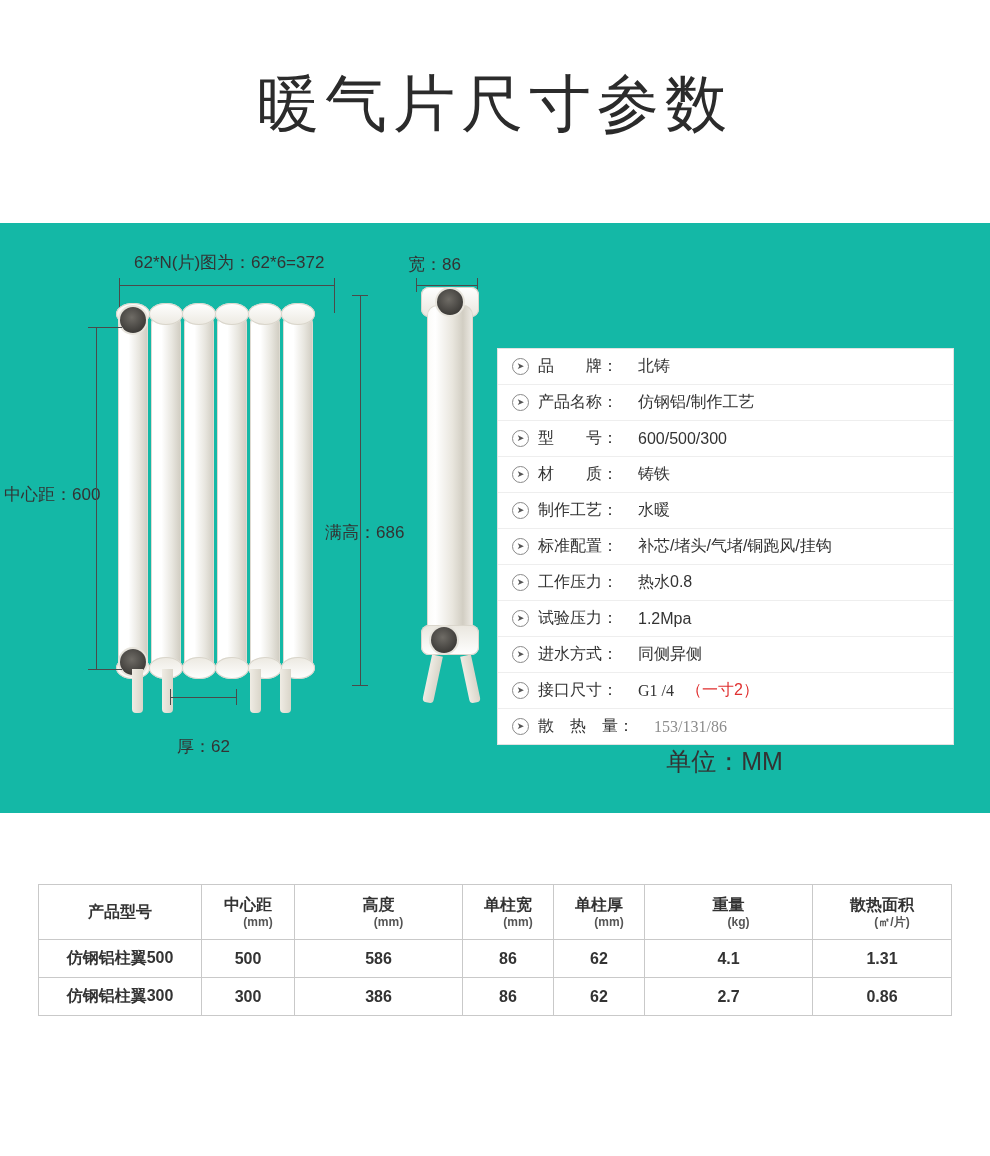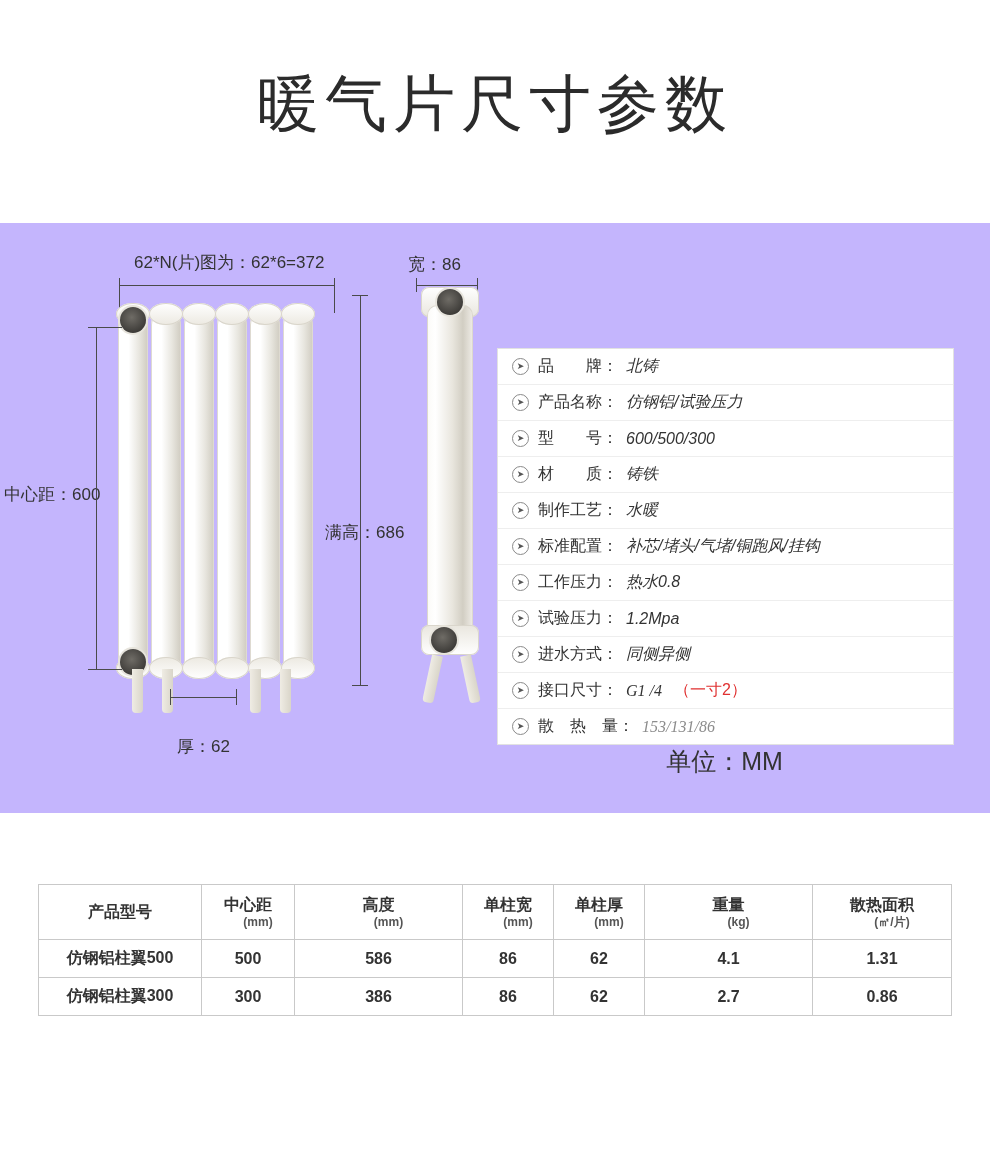--- a/index.html
+++ b/index.html
@@ -20,21 +20,21 @@
     font-size:62px;
     letter-spacing:6px;
     color:#2b2b2b;
     font-family:"DejaVu Sans","Liberation Sans",sans-serif;
     font-weight:500;
   }
 
   
   .illus{
     position:absolute;top:223px;left:0;width:990px;height:590px;
-    background:#c4b5fd;
+    background:#14b8a6;
   }
 
   
   .dimtext{position:absolute;font-size:17px;color:#333;white-space:nowrap;}
 
   
   .rad-left{position:absolute;left:118px;top:88px;width:215px;height:380px;}
   .col{
     position:absolute;top:0;width:30px;height:360px;
     background:linear-gradient(to right,#ffffff 0%,#ffffff 35%,#e8e6df 70%,#cfcbc0 100%);
@@ -105,21 +105,21 @@
     color:#333;
   }
   .spec-row:last-child{border-bottom:none;}
   .bullet{
     width:15px;height:15px;border-radius:50%;
     border:1px solid #8a8a8a;color:#555;
     font-size:9px;line-height:15px;text-align:center;
     margin-right:9px;flex:none;
   }
   .spec-k{color:#333;white-space:pre;}
-  .spec-v{color:#333;margin-left:8px;font-style:italic;}
+  .spec-v{color:#333;margin-left:20px;}
   .spec-v.grey{color:#8c8c8c;font-family:"Liberation Serif",serif;}
   .spec-note{color:#e03030;}
 
   .unit{
     position:absolute;left:497px;top:745px;width:455px;
     text-align:center;font-size:25px;color:#333;
   }
 
   
   .ptable{
@@ -229,21 +229,21 @@
 
     <div class="spec" style="position:absolute;left:497px;top:125px;">
       <div class="spec-row">
         <span class="bullet">➤</span>
         <span class="spec-k">品　　牌：</span>
         <span class="spec-v">北铸</span>
       </div>
       <div class="spec-row">
         <span class="bullet">➤</span>
         <span class="spec-k">产品名称：</span>
-        <span class="spec-v">仿钢铝/试验压力</span>
+        <span class="spec-v">仿钢铝/制作工艺</span>
       </div>
       <div class="spec-row">
         <span class="bullet">➤</span>
         <span class="spec-k">型　　号：</span>
         <span class="spec-v">600/500/300</span>
       </div>
       <div class="spec-row">
         <span class="bullet">➤</span>
         <span class="spec-k">材　　质：</span>
         <span class="spec-v">铸铁</span>

